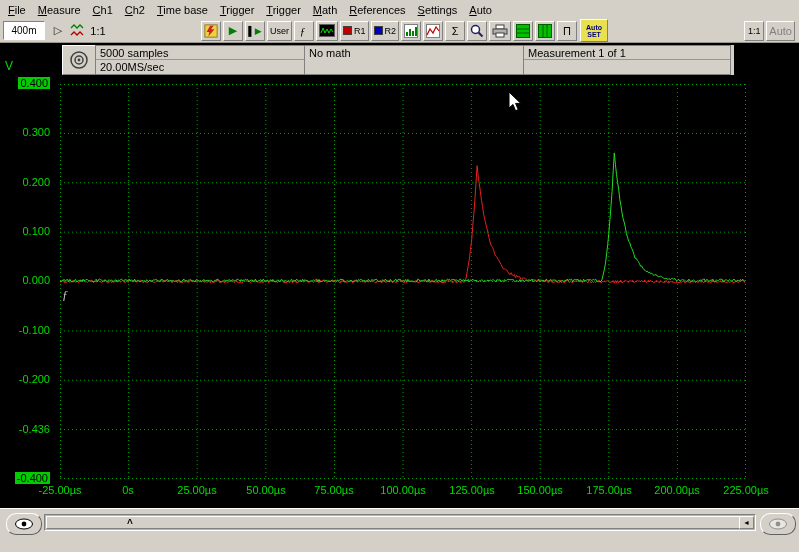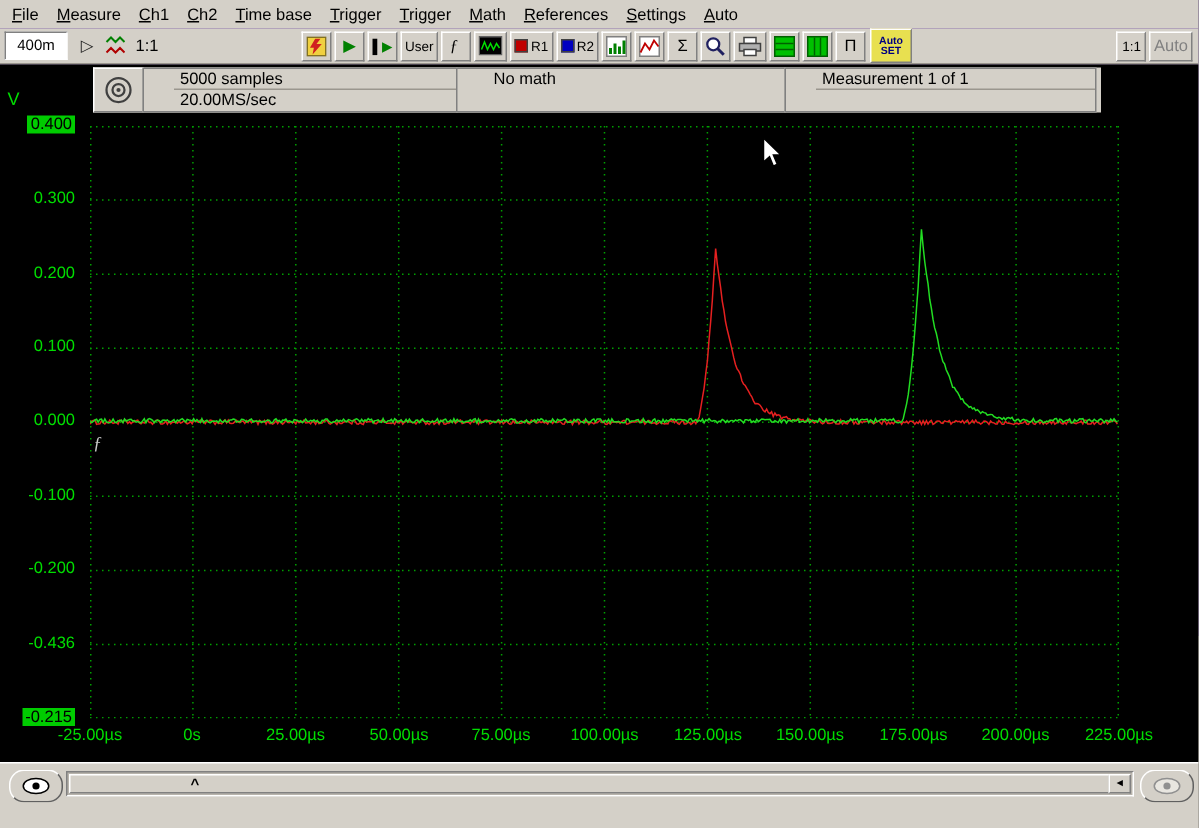--- a/index.html
+++ b/index.html
@@ -30,21 +30,21 @@
   .tb-right{margin-left:auto;display:flex;align-items:center;}
   .disabled-text{color:#808080;}
 
   
   #canvas{position:absolute;left:0;top:43px;width:799px;height:465px;background:#000;}
 
   
   .infobar{position:absolute;left:62px;top:2px;width:672px;height:30px;display:flex;background:#d4d0c8;}
   .device-btn{width:34px;height:30px;box-sizing:border-box;background:#d4d0c8;border:1px solid;border-color:#fff #808080 #808080 #fff;
     display:flex;align-items:center;justify-content:center;}
-  .ipanel{box-sizing:border-box;border:1px solid #808080;margin-left:-1px;display:grid;grid-template-rows:1fr 1fr;background:#d4d0c8;padding-left:20px;}
+  .ipanel{box-sizing:border-box;border:1px solid #808080;margin-left:-1px;display:grid;grid-template-rows:1fr 1fr;background:#d4d0c8;}
   .ipanel .row{padding:0 4px;line-height:14px;white-space:nowrap;overflow:hidden;}
   .ipanel .row.first{border-bottom:1px solid #9a968e;}
   .serif-f{font-family:"Liberation Serif",serif;font-style:italic;margin-right:3px;}
 
   
   .vunit{position:absolute;left:5px;top:16px;color:#00dd00;font-size:12px;}
   .ylabel{position:absolute;left:2px;width:48px;height:15px;line-height:15px;text-align:right;color:#00dd00;white-space:nowrap;}
   .ylabel .hl{background:#00cc00;color:#000;padding:0 2px;text-align:right;}
   .xlabel{position:absolute;top:440px;transform:translateX(-50%);color:#00dd00;white-space:nowrap;height:14px;line-height:14px;}
 
@@ -213,21 +213,21 @@
     <span class="vunit">V</span>
 
     <div class="ylabel" style="top:33px"><span class="hl">0.400</span></div>
     <div class="ylabel" style="top:82px"><span>0.300</span></div>
     <div class="ylabel" style="top:132px"><span>0.200</span></div>
     <div class="ylabel" style="top:181px"><span>0.100</span></div>
     <div class="ylabel" style="top:230px"><span>0.000</span></div>
     <div class="ylabel" style="top:280px"><span>-0.100</span></div>
     <div class="ylabel" style="top:329px"><span>-0.200</span></div>
     <div class="ylabel" style="top:379px"><span>-0.436</span></div>
-    <div class="ylabel" style="top:428px"><span class="hl">-0.215</span></div>
+    <div class="ylabel" style="top:428px"><span class="hl">-0.400</span></div>
 
     <svg id="wave-svg" width="686" height="395">
         <g stroke="#00a000" stroke-width="1" stroke-dasharray="1 3">
           <line x1="0.5" x2="0.5" y1="0" y2="395"></line>
           <line x1="68.60000000000001" x2="68.60000000000001" y1="0" y2="395"></line>
           <line x1="137.20000000000002" x2="137.20000000000002" y1="0" y2="395"></line>
           <line x1="205.79999999999998" x2="205.79999999999998" y1="0" y2="395"></line>
           <line x1="274.40000000000003" x2="274.40000000000003" y1="0" y2="395"></line>
           <line x1="343" x2="343" y1="0" y2="395"></line>
           <line x1="411.59999999999997" x2="411.59999999999997" y1="0" y2="395"></line>

